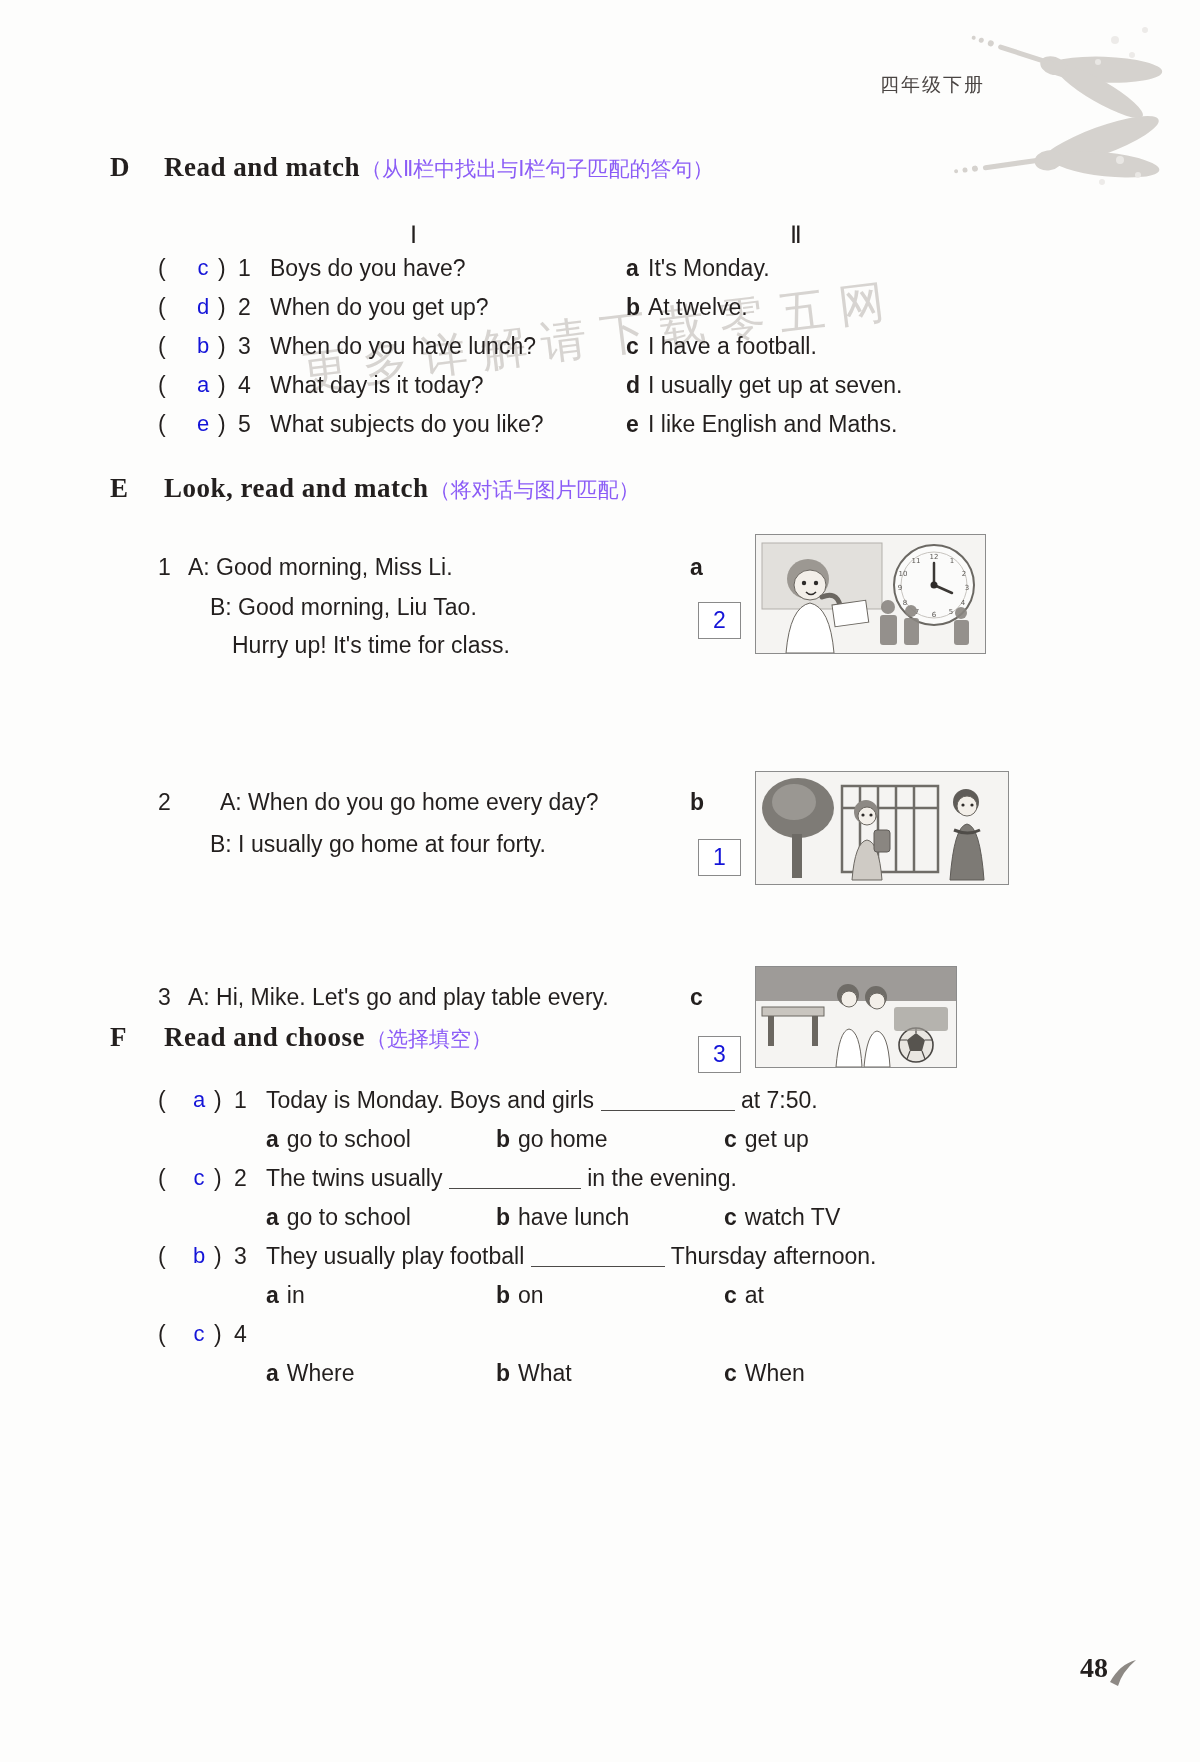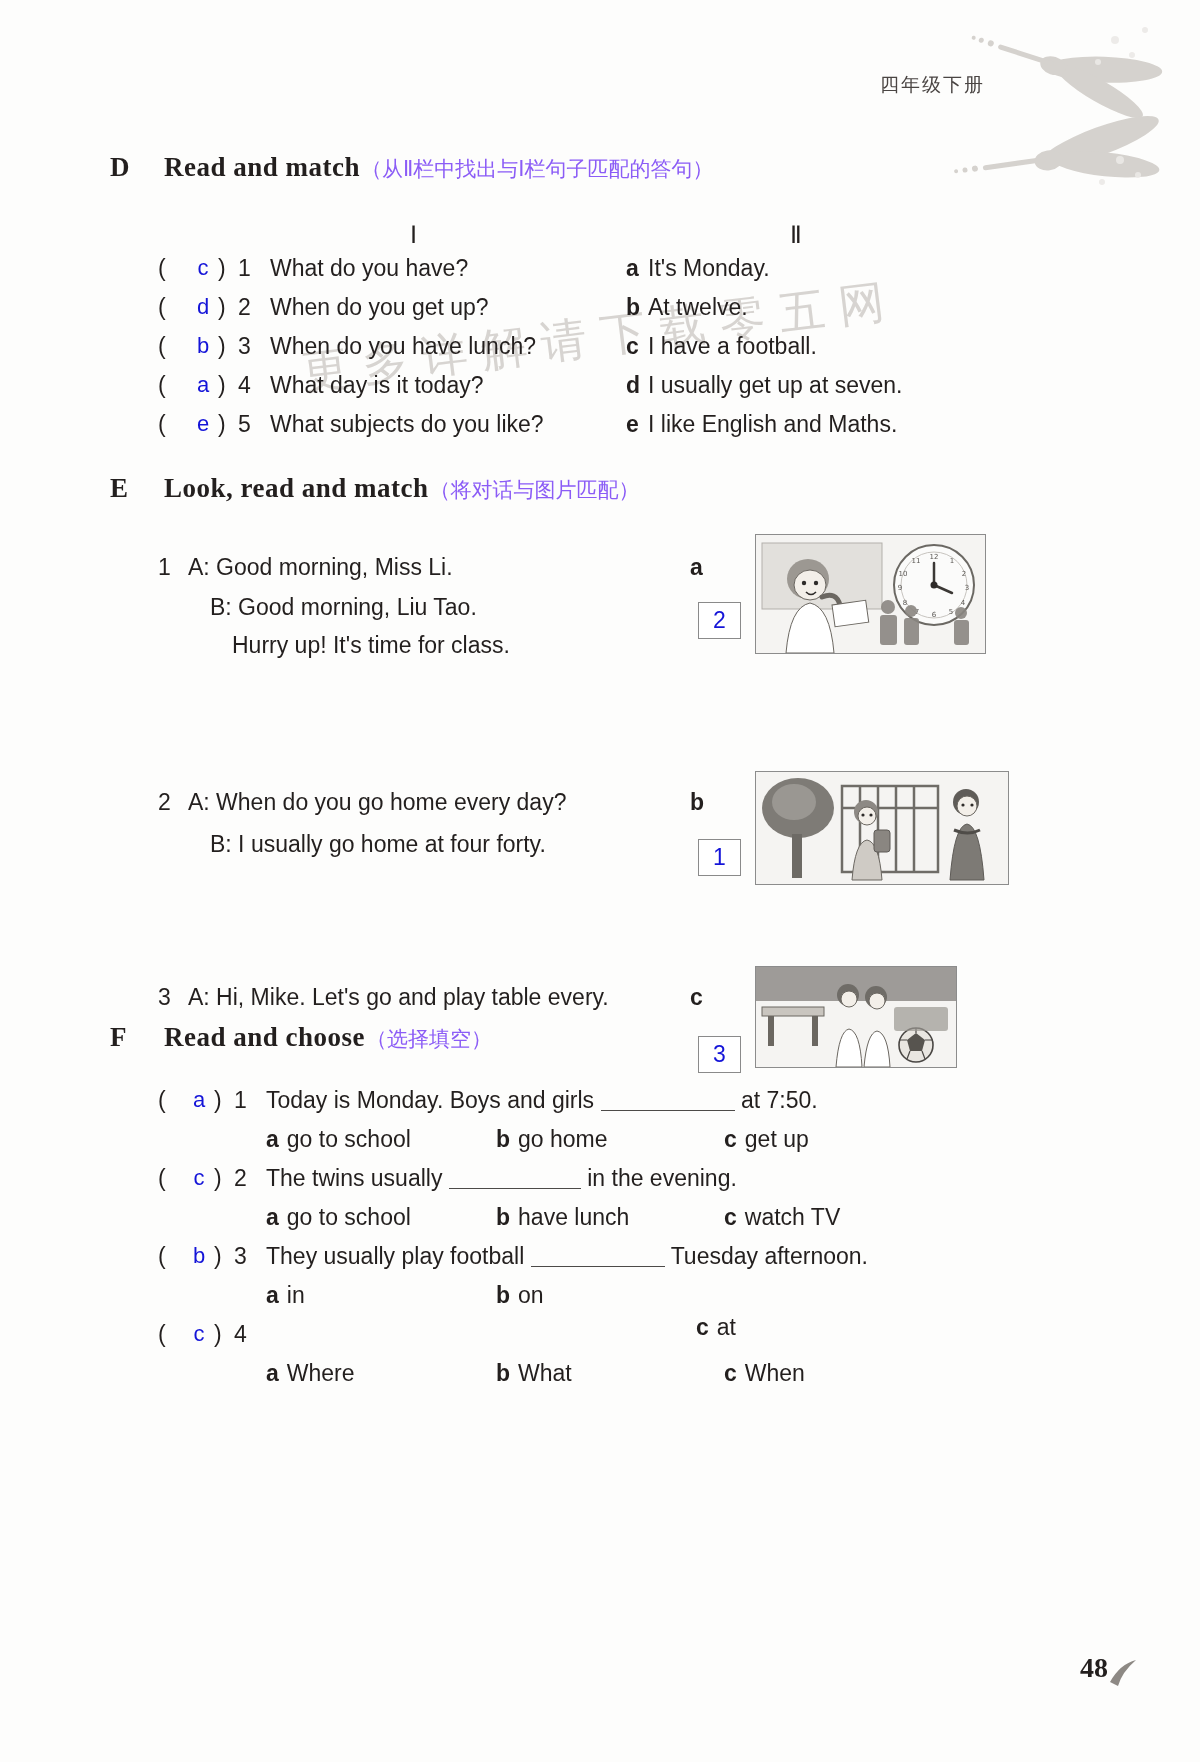--- a/index.html
+++ b/index.html
@@ -170,21 +170,21 @@
     <div class="colhead" style="margin-top:38px;">
       <span class="numeral" style="left:300px;">Ⅰ</span>
       <span class="numeral" style="left:680px;">Ⅱ</span>
     </div>
 
     <div class="d-row">
       <span class="d-paren">(</span>
       <span class="d-ans ans">c</span>
       <span class="d-paren2">)</span>
       <span class="d-num">1</span>
-      <span class="d-text">What do you have?</span>
+      <span class="d-text">Boys do you have?</span>
       <span class="d-key">a</span>
       <span class="d-val">It's Monday.</span>
     </div>
     <div class="d-row">
       <span class="d-paren">(</span>
       <span class="d-ans ans">d</span>
       <span class="d-paren2">)</span>
       <span class="d-num">2</span>
       <span class="d-text">When do you get up?</span>
       <span class="d-key">b</span>
@@ -283,21 +283,21 @@
               <rect x="148" y="83" width="15" height="27" rx="3"></rect>
             <circle cx="205" cy="78" r="6"></circle>
               <rect x="198" y="85" width="15" height="25" rx="3"></rect>
           </g>
         </svg>
       </div>
     </div>
 
     <div class="e-item" style="height:195px;">
       <span class="e-num" style="top:50px;">2</span>
-      <span class="e-l1" style="top:50px;">A: When do you go home every day?</span>
+      <span class="e-l1" style="top:50px;margin-left:32px;">A: When do you go home every day?</span>
       <span class="e-l2" style="top:92px;">B: I usually go home at four forty.</span>
 
       <span class="e-letter" style="left:580px;top:50px;">b</span>
 
       <div class="anwbox" style="left:588px;top:100px;">1</div>
 
       <div class="pic" style="left:645px;top:32px;width:252px;height:112px;">
         <svg width="252" height="112" viewBox="0 0 252 112">
           <rect width="252" height="112" fill="#f5f4f2"></rect>
 
@@ -422,27 +422,27 @@
     </div>
 
     <div class="f-q">
       <span class="f-paren">(</span>
       <span class="f-ans ans">b</span>
       <span class="f-paren2">)</span>
       <span class="f-num">3</span>
       <span class="f-text">
         <span>They usually play football</span>
         <span class="blank" style="width:134px;"></span>
-        <span>Tuesday afternoon.</span>
+        <span>Thursday afternoon.</span>
       </span>
     </div>
     <div class="f-opts">
       <span class="opt" style="left:156px;"><b>a</b><span>in</span></span>
       <span class="opt" style="left:386px;"><b>b</b><span>on</span></span>
-      <span class="opt" style="left:586px;margin-top:32px;"><b>c</b><span>at</span></span>
+      <span class="opt" style="left:614px;"><b>c</b><span>at</span></span>
     </div>
 
     <div class="f-q">
       <span class="f-paren">(</span>
       <span class="f-ans ans">c</span>
       <span class="f-paren2">)</span>
       <span class="f-num">4</span>
     </div>
     <div class="f-opts">
       <span class="opt" style="left:156px;"><b>a</b><span>Where</span></span>

